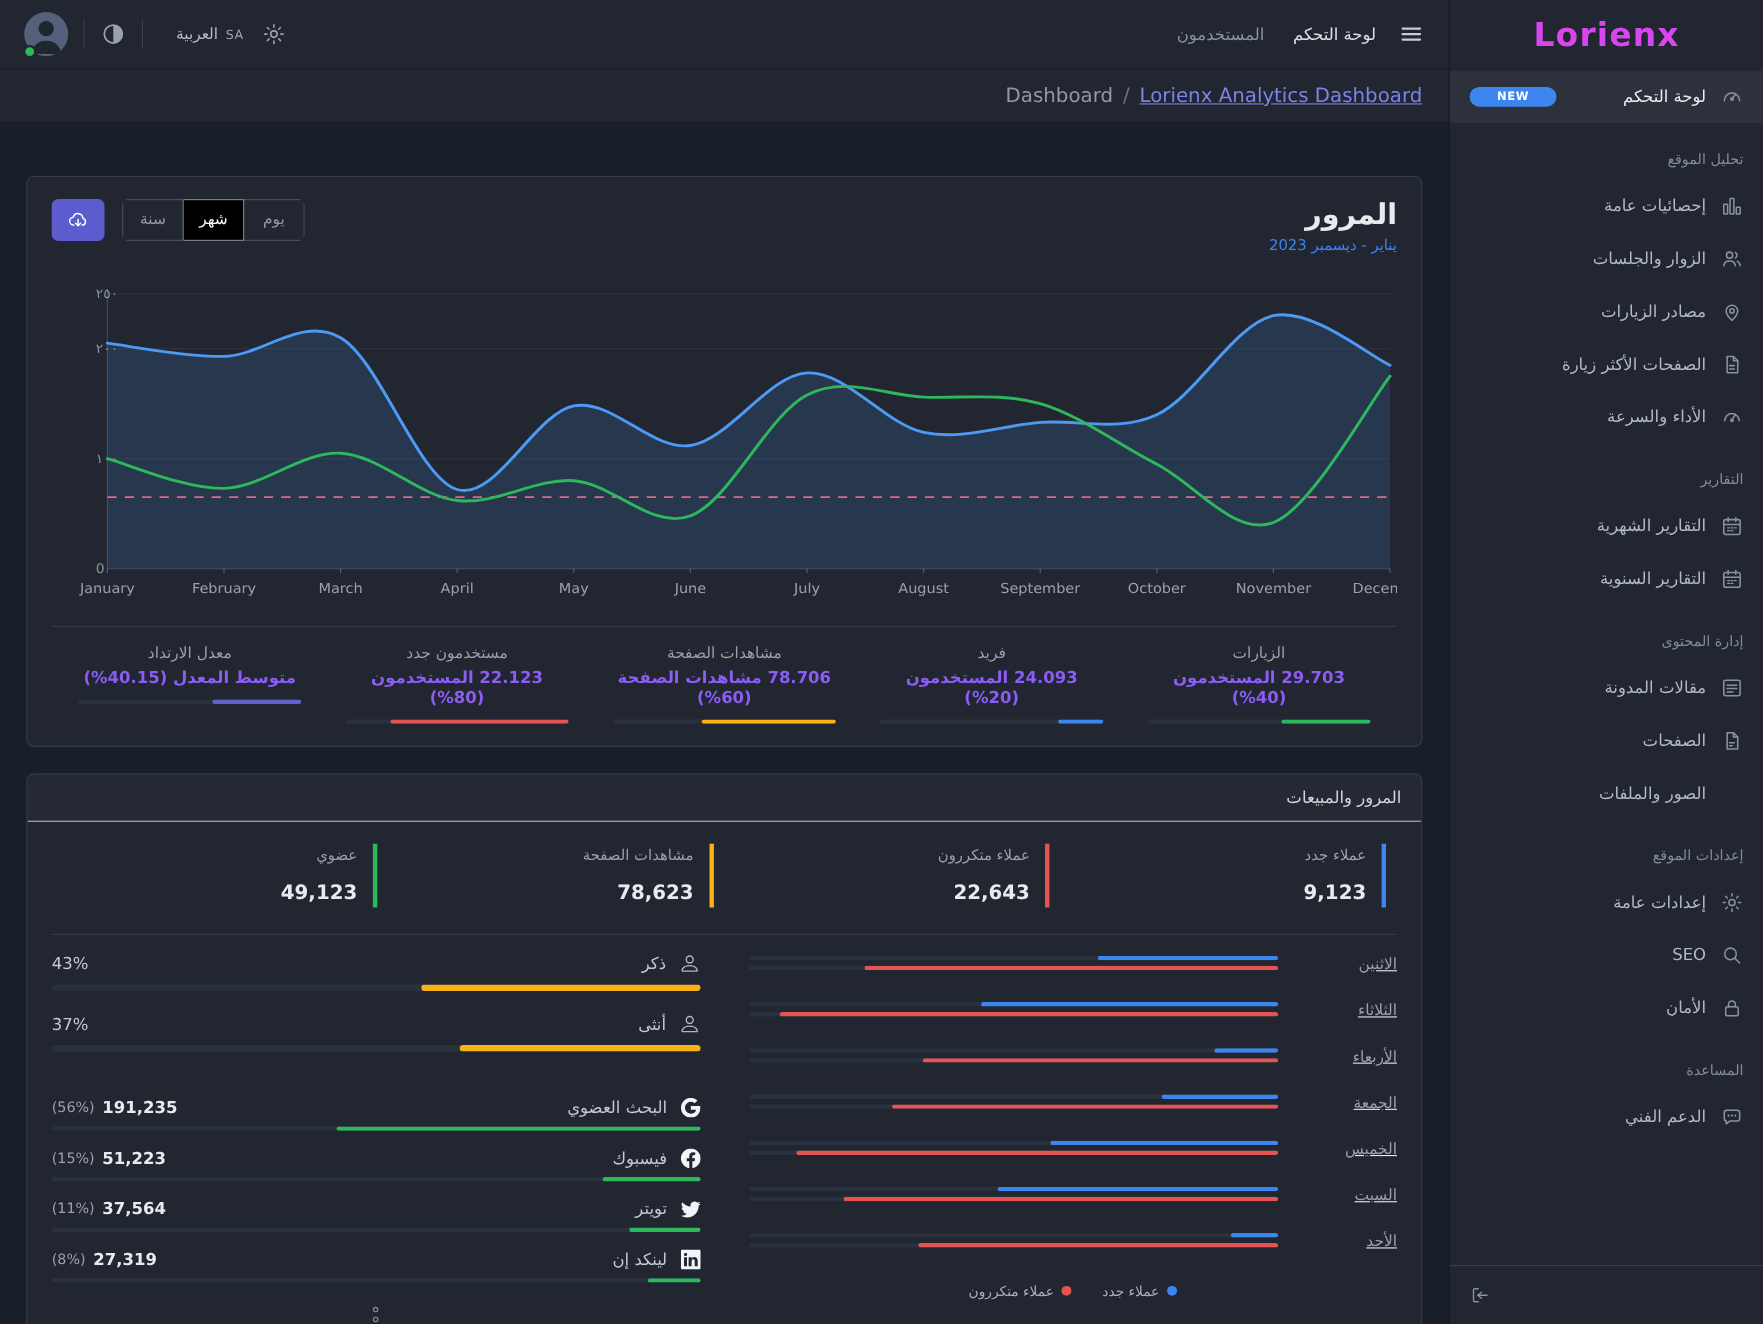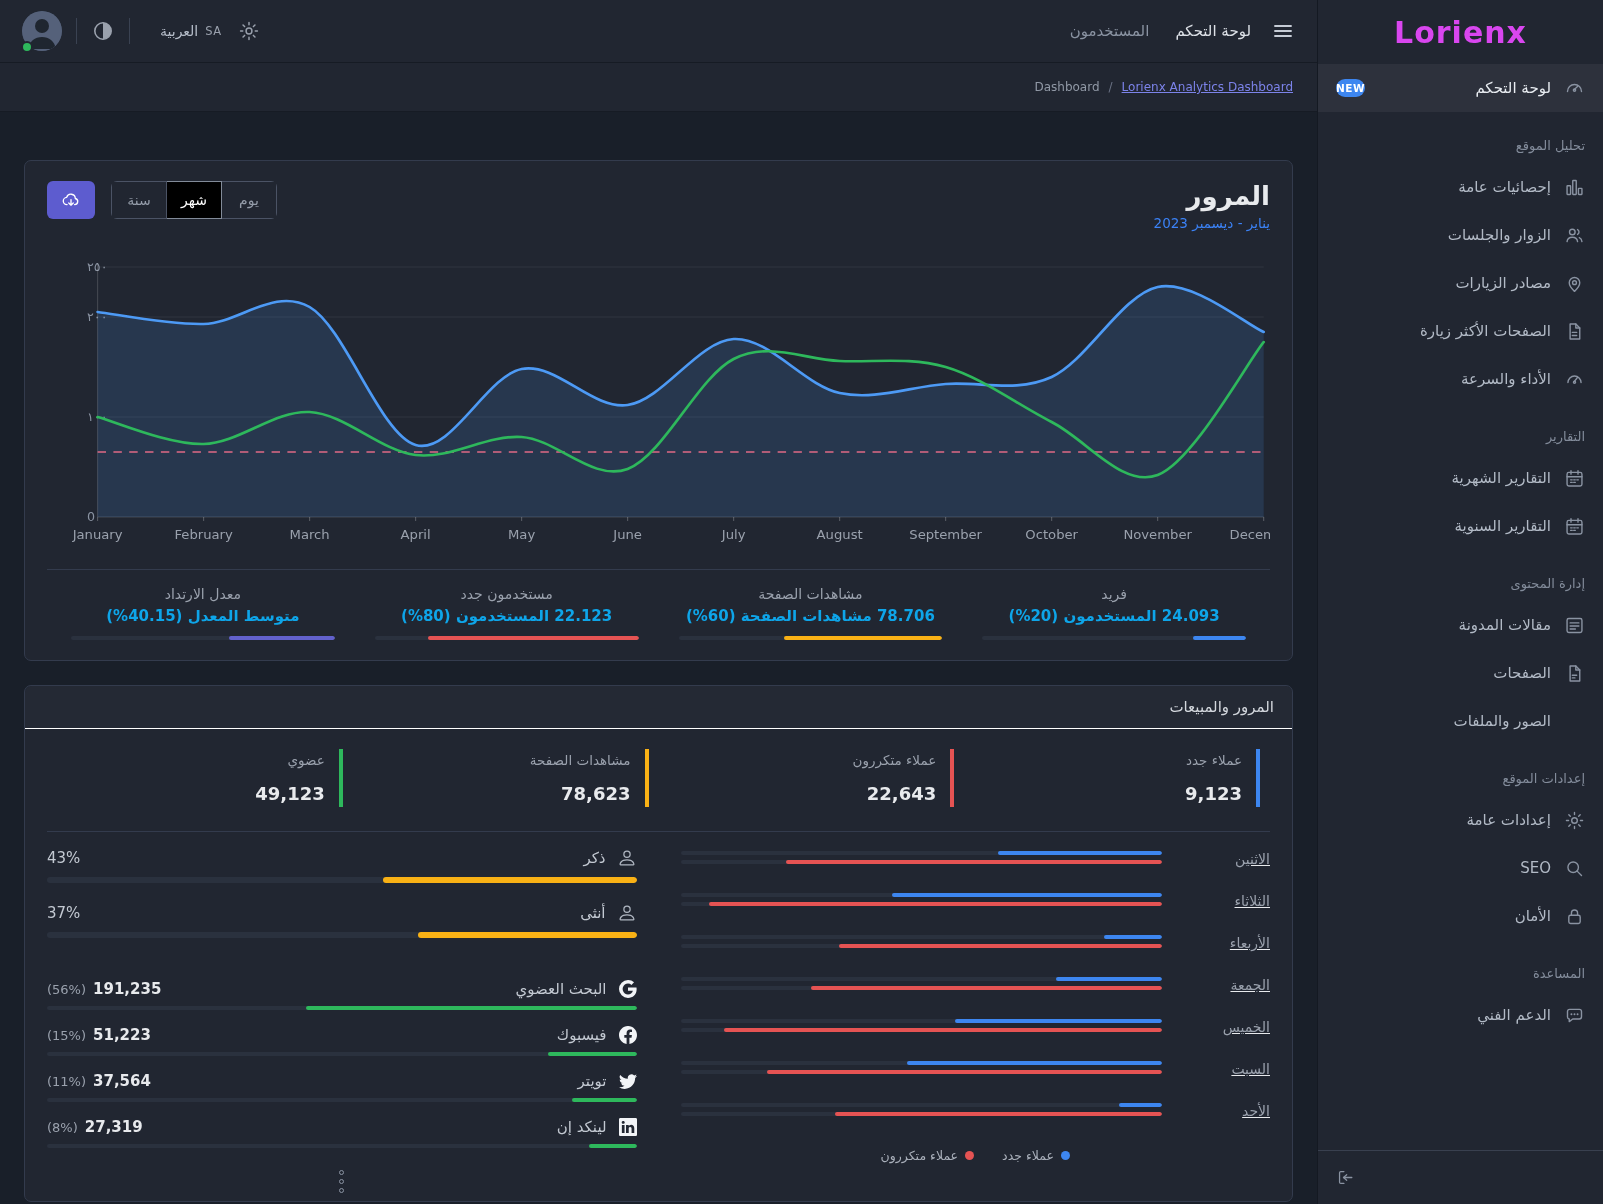--- a/index.html
+++ b/index.html
@@ -15,21 +15,21 @@
   .sidebar { width:286px; flex:none; background:#212631; display:flex; flex-direction:column; border-left:1px solid #141922; }
   .brand { height:64px; display:flex; align-items:center; justify-content:center;
            font-size:30px; font-weight:700; letter-spacing:1px; color:#d946ef; }
   .sidebar-nav { flex:1; overflow:hidden; }
   .nav-item { height:48px; display:flex; align-items:center; padding:0 18px; gap:13px;
               color:#b2bac6; font-size:15px; cursor:pointer; }
   .nav-item.active { background:rgba(255,255,255,.055); color:#e9edf2; }
   .nav-item .icon, .icon { width:21px; height:21px; color:#8a93a2; flex:none; display:inline-flex; }
   .icon svg { width:100%; height:100%; }
   .badge-new { margin-inline-start:auto; background:#3d86f0; color:#fff; font-size:10.5px;
-               font-weight:700; padding:3px 0; border-radius:20px; letter-spacing:.5px; }
+               font-weight:700; padding:3px 25px; border-radius:20px; letter-spacing:.5px; }
   .nav-title { padding:26px 18px 10px; font-size:13px; color:#838c9b; }
   .sidebar-footer { border-top:1px solid #39404f; height:54px; display:flex; align-items:center; padding:0 18px; color:#8a93a2; }
   .sidebar-footer .icon { margin-inline-start:auto; width:19px; height:19px; cursor:pointer; }
 
   
   .main { flex:1; min-width:0; display:flex; flex-direction:column; }
   .topbar { height:62px; background:#212631; display:flex; align-items:center; padding:0 22px; flex:none; }
   .burger { width:24px; height:24px; color:#c6ccd6; cursor:pointer; margin-inline-end:20px; }
   .top-nav { display:flex; gap:26px; font-size:15px; }
   .top-nav .tn-active { color:#dde1e7; cursor:pointer; }
@@ -41,21 +41,21 @@
   .lang .lbl { font-size:14px; color:#b6bdc9; }
   .vdiv { width:1px; height:26px; background:#3a4252; margin:0 14px; }
   .theme-btn { width:24px; height:24px; color:#9aa1ad; cursor:pointer; }
   .avatar { position:relative; width:40px; height:40px; border-radius:50%; background:#47536a; overflow:visible; cursor:pointer; flex:none; }
   .avatar .ph { position:absolute; inset:0; border-radius:50%; overflow:hidden; }
   .avatar .dot { position:absolute; left:-1px; bottom:-2px; width:12px; height:12px; border-radius:50%;
                  background:#2eb85c; border:2px solid #212631; }
 
   .breadcrumb-bar { height:50px; background:#212631; border-top:1px solid #161b24; border-bottom:1px solid #161b24;
                     display:flex; align-items:center; padding:0 24px; flex:none; }
-  .breadcrumb { direction:ltr; font-size:12px; display:flex; gap:9px; align-items:center;text-align:center; }
+  .breadcrumb { direction:ltr; font-size:18px; display:flex; gap:9px; align-items:center;text-align:center; }
   .bc-root { color:#9199a6; }
   .bc-sep  { color:#6b7385; }
   .bc-link { color:#7c83ea; text-decoration:underline; cursor:pointer; }
 
   .content { flex:1; padding:48px 24px 0; overflow:hidden; }
 
   .card { background:#212631; border:1px solid #333b4d; border-radius:7px; }
 
   
   .card1 { padding:20px 22px 14px; }
@@ -70,21 +70,21 @@
   .btn-range { min-width:56px; height:38px; background:transparent; border:1px solid #4b5365; color:#949ca9;
                font-size:14px; font-family:inherit; cursor:pointer; padding:0 14px; }
   .btn-range + .btn-range { margin-inline-start:-1px; }
   .btn-range.active { background:#000000; border-color:#828b99; color:#fff; }
   .chart-wrap { margin-top:24px; }
   #chart-svg { display:block; width:100%; height:300px; }
 
   .c1-foot { border-top:1px solid #333b4d; margin-top:14px; padding:16px 4px 6px; display:flex; }
   .stat-col { flex:1; text-align:center; padding:0 20px; }
   .stat-title { font-size:14px; color:#9aa1ad; }
-  .stat-value { font-size:15px; font-weight:700; color:#0ea5e9; margin-top:5px; }
+  .stat-value { font-size:15px; font-weight:700; color:#8b5cf6; margin-top:5px; }
   .stat-bar { margin:11px auto 0; height:4px; border-radius:2px; background:#2a313e; position:relative; overflow:hidden; }
   .stat-fill { position:absolute; top:0; bottom:0; right:0; border-radius:2px; }
 
   
   .card2 { margin-top:24px; }
   .c2-head { padding:12px 18px; border-bottom:1px solid #ffffff; font-size:15px; color:#d3d7dd;
              background:rgba(255,255,255,.015); border-radius:7px 7px 0 0; }
   .c2-body { padding:20px 22px 8px; }
   .summary-row { display:flex; }
   .sum-col { flex:1; margin:0 10px; padding:3px 14px 3px 0; border-right:4px solid transparent; }
@@ -402,20 +402,27 @@
               <line x1="1154" x2="1154" y1="262" y2="266" stroke="rgba(255,255,255,.25)" stroke-width="1"></line>
               <text x="1154" y="284" text-anchor="middle" fill="#9aa1ad" font-size="12.5">December</text>
               <path d="M48,57C64.75757575757576,59,115.03030303030305,69.83333333333333,148.54545454545456,69C182.06060606060606,68.16666666666667,215.5757575757576,31.833333333333332,249.0909090909091,52C282.6060606060606,72.16666666666667,316.1212121212121,179.66666666666666,349.6363636363636,190C383.1515151515151,200.33333333333334,416.6666666666667,120.66666666666667,450.1818181818182,114C483.6969696969697,107.33333333333333,517.2121212121212,155,550.7272727272727,150C584.2424242424242,145,617.7575757575758,86,651.2727272727273,84C684.7878787878788,82,718.3030303030304,130.5,751.8181818181819,138C785.3333333333334,145.5,818.8484848484849,131.66666666666666,852.3636363636364,129C885.8787878787879,126.33333333333333,919.3939393939394,138.16666666666666,952.9090909090909,122C986.4242424242424,105.83333333333333,1019.939393939394,39.5,1053.4545454545455,32C1086.969696969697,24.5,1137.2424242424242,69.5,1154,77L1154,262L48,262Z" fill="rgba(77,154,245,.15)" stroke="none"></path>
               <line x1="48" x2="1154" y1="197" y2="197" stroke="#e06a85" stroke-width="1.6" stroke-dasharray="8 7"></line>
               <path d="M48,57C64.75757575757576,59,115.03030303030305,69.83333333333333,148.54545454545456,69C182.06060606060606,68.16666666666667,215.5757575757576,31.833333333333332,249.0909090909091,52C282.6060606060606,72.16666666666667,316.1212121212121,179.66666666666666,349.6363636363636,190C383.1515151515151,200.33333333333334,416.6666666666667,120.66666666666667,450.1818181818182,114C483.6969696969697,107.33333333333333,517.2121212121212,155,550.7272727272727,150C584.2424242424242,145,617.7575757575758,86,651.2727272727273,84C684.7878787878788,82,718.3030303030304,130.5,751.8181818181819,138C785.3333333333334,145.5,818.8484848484849,131.66666666666666,852.3636363636364,129C885.8787878787879,126.33333333333333,919.3939393939394,138.16666666666666,952.9090909090909,122C986.4242424242424,105.83333333333333,1019.939393939394,39.5,1053.4545454545455,32C1086.969696969697,24.5,1137.2424242424242,69.5,1154,77" fill="none" stroke="#4d9af5" stroke-width="2.6" stroke-linecap="round"></path>
               <path d="M48,162C64.75757575757576,166.5,115.03030303030305,189.83333333333334,148.54545454545456,189C182.06060606060606,188.16666666666666,215.5757575757576,155.16666666666666,249.0909090909091,157C282.6060606060606,158.83333333333334,316.1212121212121,195.83333333333334,349.6363636363636,200C383.1515151515151,204.16666666666666,416.6666666666667,179.66666666666666,450.1818181818182,182C483.6969696969697,184.33333333333334,517.2121212121212,227,550.7272727272727,214C584.2424242424242,201,617.7575757575758,122,651.2727272727273,104C684.7878787878788,86,718.3030303030304,104.66666666666667,751.8181818181819,106C785.3333333333334,107.33333333333333,818.8484848484849,101.83333333333333,852.3636363636364,112C885.8787878787879,122.16666666666667,919.3939393939394,149,952.9090909090909,167C986.4242424242424,185,1019.939393939394,233.33333333333334,1053.4545454545455,220C1086.969696969697,206.66666666666666,1137.2424242424242,109.16666666666667,1154,87" fill="none" stroke="#2eb85c" stroke-width="2.6" stroke-linecap="round"></path>
             </svg>
         </div>
         <div class="c1-foot" id="stat-row">
             <div class="stat-col">
+              <div class="stat-title">الزيارات</div>
+    <div class="stat-value">29.703 المستخدمون (40%)</div>
+    <div class="stat-bar">
+                <div class="stat-fill" style="width:40%;background:#2eb85c"></div>
+              </div>
+            </div>
+            <div class="stat-col">
               <div class="stat-title">فريد</div>
     <div class="stat-value">24.093 المستخدمون (20%)</div>
     <div class="stat-bar">
                 <div class="stat-fill" style="width:20%;background:#3d86f0"></div>
               </div>
             </div>
             <div class="stat-col">
               <div class="stat-title">مشاهدات الصفحة</div>
     <div class="stat-value">78.706 مشاهدات الصفحة (60%)</div>
     <div class="stat-bar">

